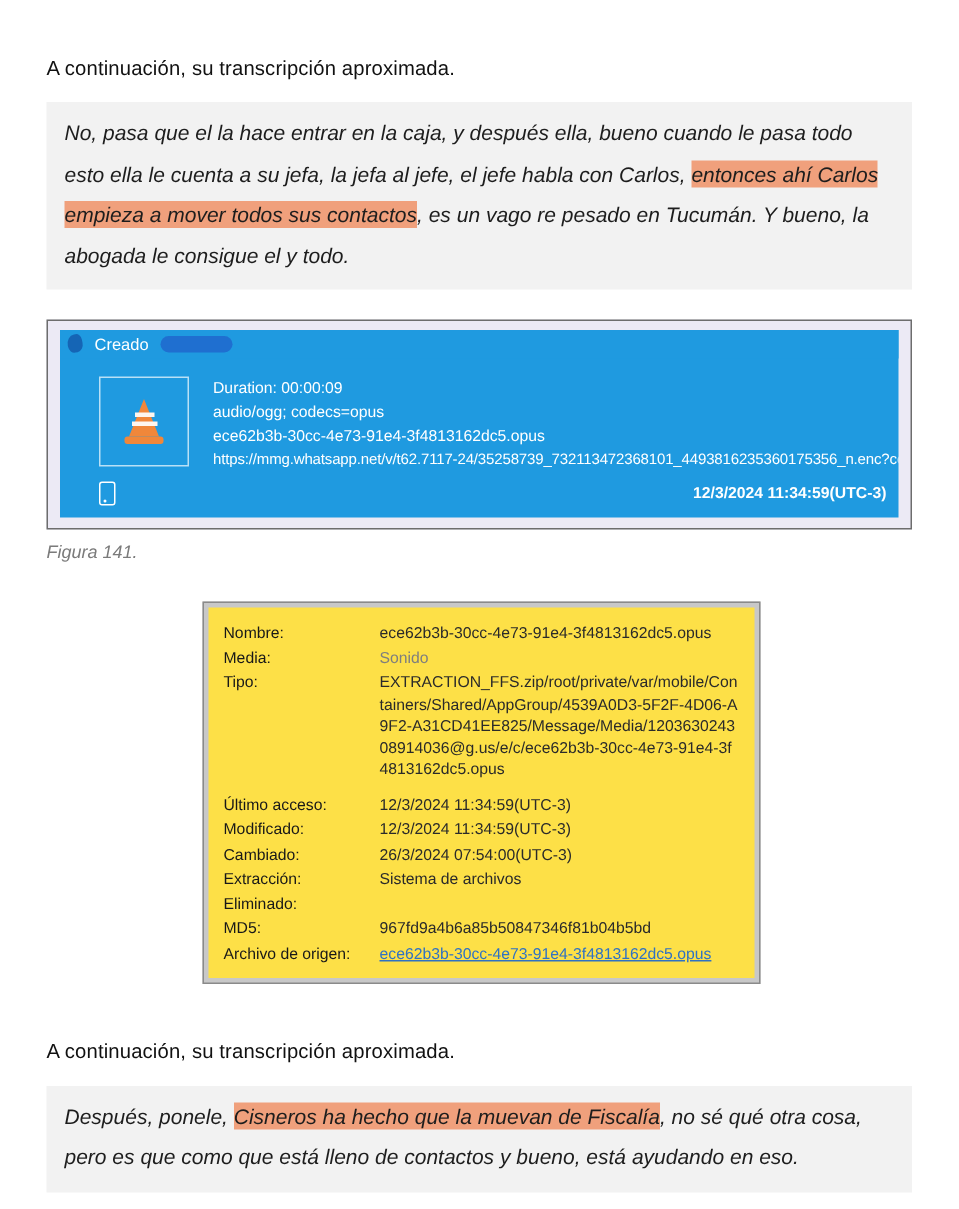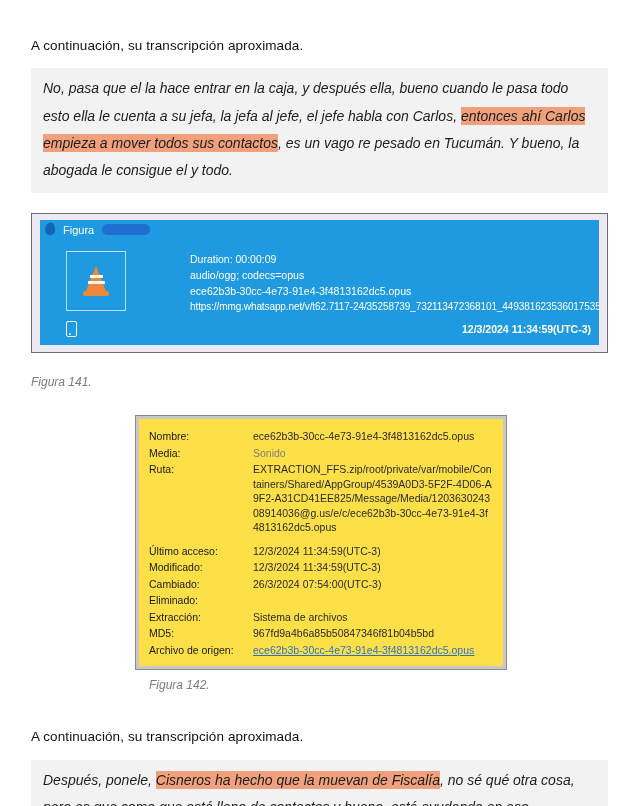--- a/index.html
+++ b/index.html
@@ -100,21 +100,20 @@
     width: 48px;
     height: 11px;
     border-radius: 7px;
     background: #1f6fd0;
     margin-left: 2px;
   }
 
   .viewer-body {
     display: flex;
     padding: 10px 0 0 0;
-    gap: 48px;
   }
   .thumb-box {
     width: 58px;
     height: 58px;
     border: 1px solid #b9e0f6;
     margin-left: 26px;
     margin-top: 2px;
     flex: 0 0 auto;
     display: flex;
     align-items: center;
@@ -187,21 +186,21 @@
     font-size: 10.5px;
     color: #ffffff;
     font-weight: bold;
     white-space: nowrap;
   }
 
   .figcap {
     font-style: italic;
     font-size: 12px;
     color: #7b7b7b;
-    margin-top: 22px;
+    margin-top: 8px;
   }
 
   
   .fig142-outer {
     margin: 26px 0 0 104px;
     width: 372px;
     border: 1px solid #8a8a8a;
     background: #c8c8c8;
     padding: 3px;
     box-sizing: border-box;
@@ -255,21 +254,21 @@
 
   <div class="quote">
     <span>No, pasa que el la hace entrar en la caja, y después ella, bueno cuando le pasa todo esto ella le cuenta a su jefa, la jefa al jefe, el jefe habla con Carlos, </span><span class="hl">entonces ahí Carlos empieza a mover todos sus contactos</span><span>, es un vago re pesado en Tucumán. Y bueno, la abogada le consigue el y todo.</span>
   </div>
 
   <div class="fig141-wrap">
     <div class="viewer">
 
       <div class="viewer-title">
         <span class="blue-glyph"></span>
-        <span class="tname">Figura</span>
+        <span class="tname">Creado</span>
         <span class="redaction"></span>
       </div>
 
       <div class="viewer-body">
         <div class="thumb-box">
           <span class="cone">
             <span class="body"></span>
             <span class="s1"></span>
             <span class="s2"></span>
             <span class="base"></span>
@@ -298,60 +297,59 @@
         <tbody>
             <tr>
               <td class="k">Nombre:</td>
               <td class="v">ece62b3b-30cc-4e73-91e4-3f4813162dc5.opus</td>
             </tr>
             <tr>
               <td class="k">Media:</td>
               <td class="v muted">Sonido</td>
             </tr>
             <tr>
-              <td class="k">Ruta:</td>
+              <td class="k">Tipo:</td>
               <td class="v">EXTRACTION_FFS.zip/root/private/var/mobile/Containers/Shared/AppGroup/4539A0D3-5F2F-4D06-A9F2-A31CD41EE825/Message/Media/120363024308914036@g.us/e/c/ece62b3b-30cc-4e73-91e4-3f4813162dc5.opus</td>
             </tr>
             <tr class="spacer-row">
               <td></td>
               <td></td>
             </tr>
             <tr>
               <td class="k">Último acceso:</td>
               <td class="v">12/3/2024 11:34:59(UTC-3)</td>
             </tr>
             <tr>
               <td class="k">Modificado:</td>
               <td class="v">12/3/2024 11:34:59(UTC-3)</td>
             </tr>
             <tr>
               <td class="k">Cambiado:</td>
               <td class="v">26/3/2024 07:54:00(UTC-3)</td>
             </tr>
             <tr>
+              <td class="k">Extracción:</td>
+              <td class="v">Sistema de archivos</td>
+            </tr>
+            <tr>
               <td class="k">Eliminado:</td>
               <td class="v"></td>
-            </tr>
-            <tr>
-              <td class="k">Extracción:</td>
-              <td class="v">Sistema de archivos</td>
             </tr>
             <tr>
               <td class="k">MD5:</td>
               <td class="v">967fd9a4b6a85b50847346f81b04b5bd</td>
             </tr>
             <tr>
               <td class="k">Archivo de origen:</td>
               <td class="v"><span class="link">ece62b3b-30cc-4e73-91e4-3f4813162dc5.opus</span></td>
             </tr>
           </tbody>
       </table>
     </div>
   </div>
-  <div class="figcap-142">Figura 142.</div>
 
   <p class="lead lead-bottom" style="margin-top:30px;">A continuación, su transcripción aproximada.</p>
 
   <div class="quote">
     <span>Después, ponele, </span><span class="hl">Cisneros ha hecho que la muevan de Fiscalía</span><span>, no sé qué otra cosa, pero es que como que está lleno de contactos y bueno, está ayudando en eso.</span>
   </div>
 
 </div>
 
 </body></html>

